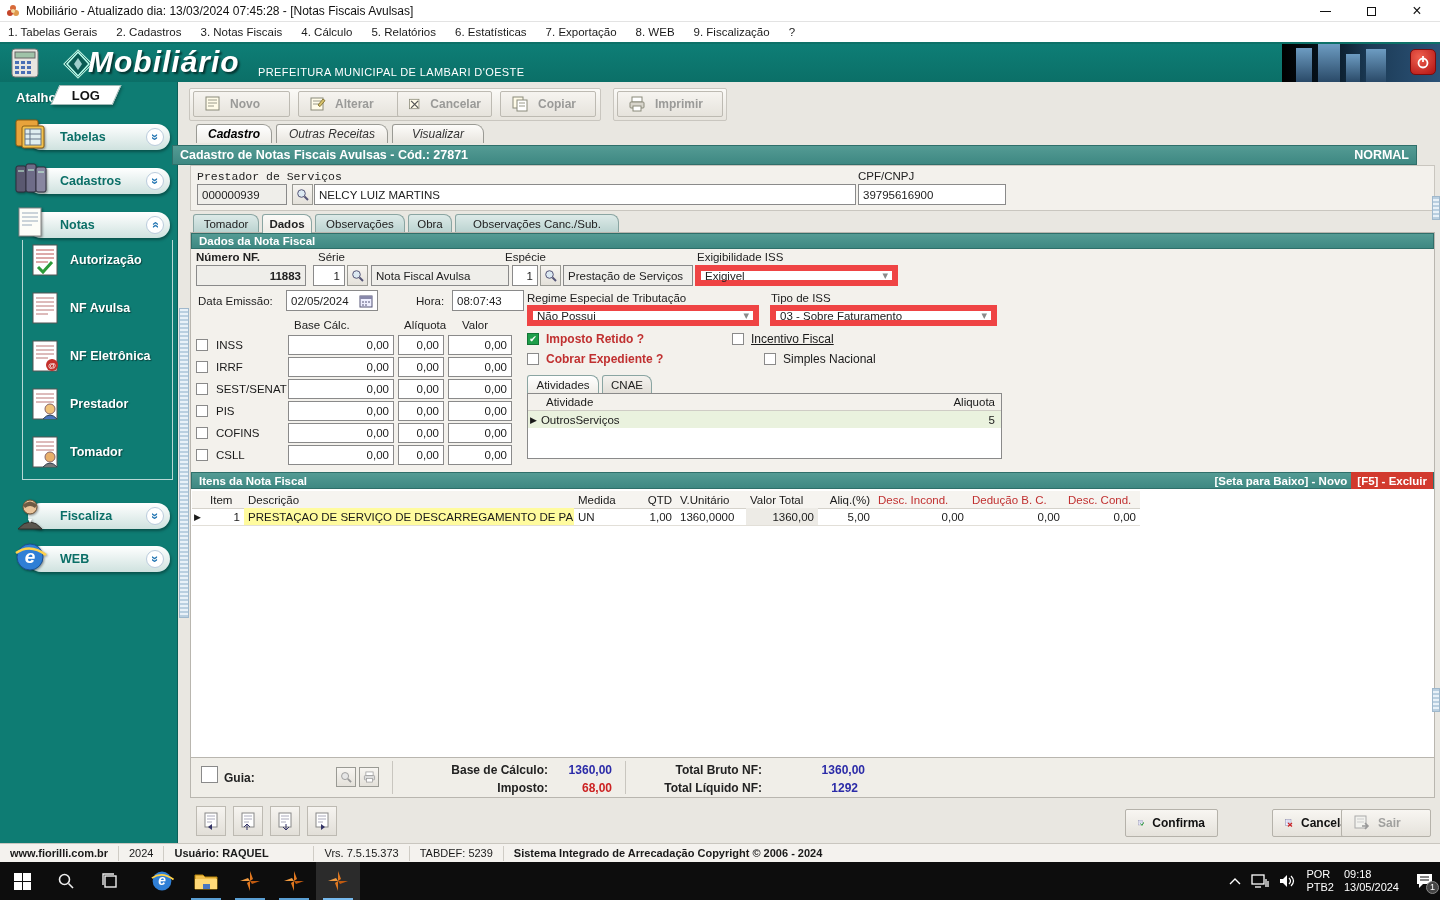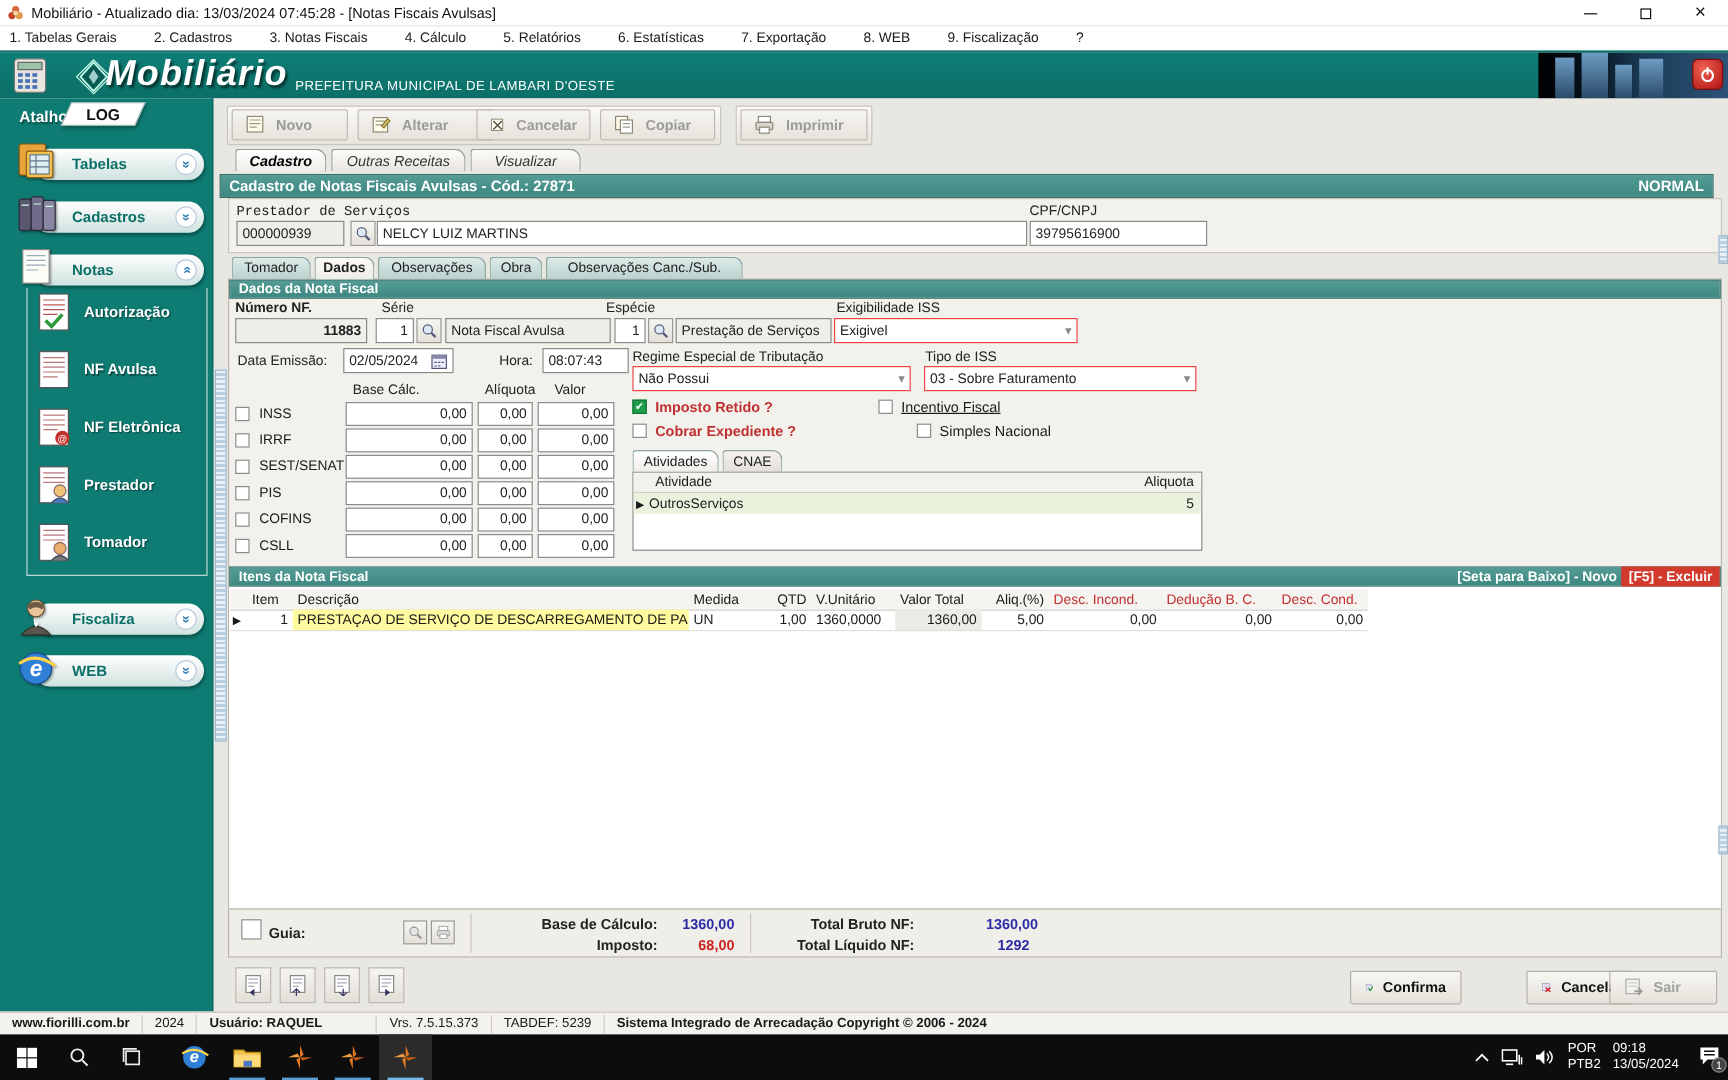--- a/index.html
+++ b/index.html
@@ -7,26 +7,26 @@
   body{position:relative;background:#E9E7E1;overflow:hidden;font-size:11px;color:#1a1a1a;}
   .abs{position:absolute;}
   
   .titlebar{left:0;top:0;width:1440px;height:22px;background:#fff;display:flex;align-items:center;padding-left:6px;border-bottom:1px solid #e3e3e3;}
   .titlebar .ttl{font-size:12px;margin-left:6px;color:#111;}
   .winbtns{position:absolute;right:0;top:0;height:22px;display:flex;}
   .wbtn{width:46px;height:22px;display:flex;align-items:center;justify-content:center;color:#111;font-size:13px;}
   .minbar{width:11px;height:1px;background:#111;display:inline-block;}
   .maxbox{width:9px;height:9px;border:1px solid #111;display:inline-block;}
   
-  .menubar{left:0;top:22px;width:1440px;height:22px;background:#fff;display:flex;align-items:center;gap:31px;padding-left:8px;border-bottom:2px solid #0D7168;}
+  .menubar{left:0;top:22px;width:1440px;height:22px;background:#fff;display:flex;align-items:center;gap:19px;padding-left:8px;border-bottom:2px solid #0D7168;}
   .menubar span{font-size:11.5px;cursor:default;}
   
   .banner{left:0;top:44px;width:1440px;height:38px;background:linear-gradient(180deg,#0E7E76,#0B6F67);}
   .logo-big{position:absolute;left:88px;top:1px;font-size:30px;font-weight:bold;font-style:italic;color:#fff;text-shadow:2px 2px 2px rgba(0,0,0,.55);letter-spacing:1px;}
-  .banner-sub{position:absolute;left:246px;top:22px;color:#fff;font-size:11px;letter-spacing:.4px;}
+  .banner-sub{position:absolute;left:258px;top:22px;color:#fff;font-size:11px;letter-spacing:.4px;}
   .bldg{position:absolute;right:0;top:0;width:158px;height:38px;background:linear-gradient(90deg,#000 0%,#06141f 28%,#1b3a55 55%,#2c5378 100%);}
   .bldg .bar{position:absolute;bottom:0;background:linear-gradient(180deg,#6d9cc2,#2a4a68);}
   .pwr{position:absolute;right:4px;top:5px;width:26px;height:26px;border-radius:5px;background:radial-gradient(circle at 35% 30%,#f0604f,#b01212);border:1px solid #7d0c0c;display:flex;align-items:center;justify-content:center;}
   
   .sidebar{left:0;top:82px;width:178px;height:761px;background:#0E7C73;border-right:1px solid #0a5f58;}
   .atalhos{position:absolute;left:16px;top:8px;color:#fff;font-weight:bold;font-size:13px;text-shadow:1px 1px 1px rgba(0,0,0,.4);}
   .logtag{position:absolute;left:55px;top:3px;width:62px;height:20px;background:#fff;transform:skewX(-24deg);border:1px solid #9fb8b5;display:flex;align-items:center;justify-content:center;box-shadow:2px 2px 3px rgba(0,0,0,.3);}
   .logtag span{transform:skewX(24deg);font-weight:bold;font-size:13px;color:#111;}
   .pill{position:absolute;left:28px;width:142px;height:26px;border-radius:13px;background:linear-gradient(180deg,#ffffff,#cfe2df);display:flex;align-items:center;padding-left:32px;box-shadow:1px 2px 3px rgba(0,0,0,.35);}
   .pill .plabel{color:#0B6F67;font-weight:bold;font-size:12.5px;}
@@ -44,21 +44,21 @@
   .tab{position:absolute;top:0;height:19px;display:flex;align-items:center;justify-content:center;font-style:italic;font-size:12px;color:#333;background:linear-gradient(180deg,#FDFCFA,#E8E5DF);border:1px solid #9a9a94;border-bottom:none;border-radius:3px 9px 0 0;}
   .tab.active{font-weight:bold;color:#000;background:linear-gradient(180deg,#ffffff,#EFEDE8);z-index:2;}
   .itab{position:absolute;top:0;height:19px;display:flex;align-items:center;justify-content:center;font-size:11.5px;color:#222;background:linear-gradient(180deg,#DDEAE8,#B9D2CF);border:1px solid #8aA5a2;border-bottom:none;border-radius:3px 8px 0 0;}
   .itab.active{background:linear-gradient(180deg,#FBFAF7,#EEECE6);font-weight:bold;z-index:2;}
   
   .tealbar{background:linear-gradient(180deg,#549B94,#3E8882);color:#fff;font-weight:bold;font-size:12.5px;display:flex;align-items:center;padding:0 7px;border:1px solid #2f6f6a;}
   
   .field{position:absolute;height:21px;border:1px solid #8a8a8a;background:#fff;display:flex;align-items:center;padding:0 4px;font-size:11.5px;color:#222;}
   .field.ro{background:#EFEEEA;}
   .field.num{justify-content:flex-end;}
-  .sel{position:absolute;height:21px;border:1px solid #ef4444;background:#fff;display:flex;align-items:center;justify-content:space-between;padding:0 4px;font-size:11.5px;color:#222;}
+  .sel{position:absolute;height:21px;border:6px solid #ef4444;background:#fff;display:flex;align-items:center;justify-content:space-between;padding:0 4px;font-size:11.5px;color:#222;}
   .sel .dd{color:#8a8a8a;font-size:11px;}
   .lbl{position:absolute;font-size:11.5px;color:#222;white-space:nowrap;}
   .lbl.b{font-weight:bold;}
   .magbtn{position:absolute;width:21px;height:21px;border:1px solid #9a9a94;background:linear-gradient(180deg,#F7F5F1,#E4E1DA);display:flex;align-items:center;justify-content:center;}
   .cb{width:12px;height:12px;border:1px solid #8a8a8a;background:#fff;display:inline-flex;align-items:center;justify-content:center;flex:none;}
   .cb.checked{background:#1E9E4A;border-color:#137436;color:#fff;font-size:9px;line-height:10px;}
   .redlbl{color:#C03030;font-weight:bold;font-size:12px;}
   
   .taxrow{position:absolute;left:196px;display:flex;align-items:center;height:21px;}
   .taxrow .tl{width:80px;padding-left:8px;font-size:11.5px;}
@@ -323,21 +323,21 @@
 <div class="tab active abs" style="left:196px;top:124px;width:76px;">
     <span>Cadastro</span>
   </div>
 <div class="tab abs" style="left:276px;top:124px;width:112px;">
     <span>Outras Receitas</span>
   </div>
 <div class="tab abs" style="left:392px;top:124px;width:92px;">
     <span>Visualizar</span>
   </div>
 
-<div class="abs tealbar" style="left:183px;top:145px;width:1245px;height:20px;justify-content:space-between;">
+<div class="abs tealbar" style="left:172px;top:145px;width:1245px;height:20px;justify-content:space-between;">
   <span>Cadastro de Notas Fiscais Avulsas - Cód.: 27871</span>
   <span>NORMAL</span>
 </div>
 
 <div class="abs" style="left:190px;top:165px;width:1245px;height:46px;background:#F3F1EC;border:1px solid #c9c6bf;"></div>
 <span class="lbl" style="left:197px;top:170px;font-family:Liberation Mono, monospace;">Prestador de Serviços</span>
 <div class="field ro" style="left:197px;top:184px;width:90px;">
     <span>000000939</span>
   </div>
 <div class="magbtn" style="left:292px;top:184px;">

